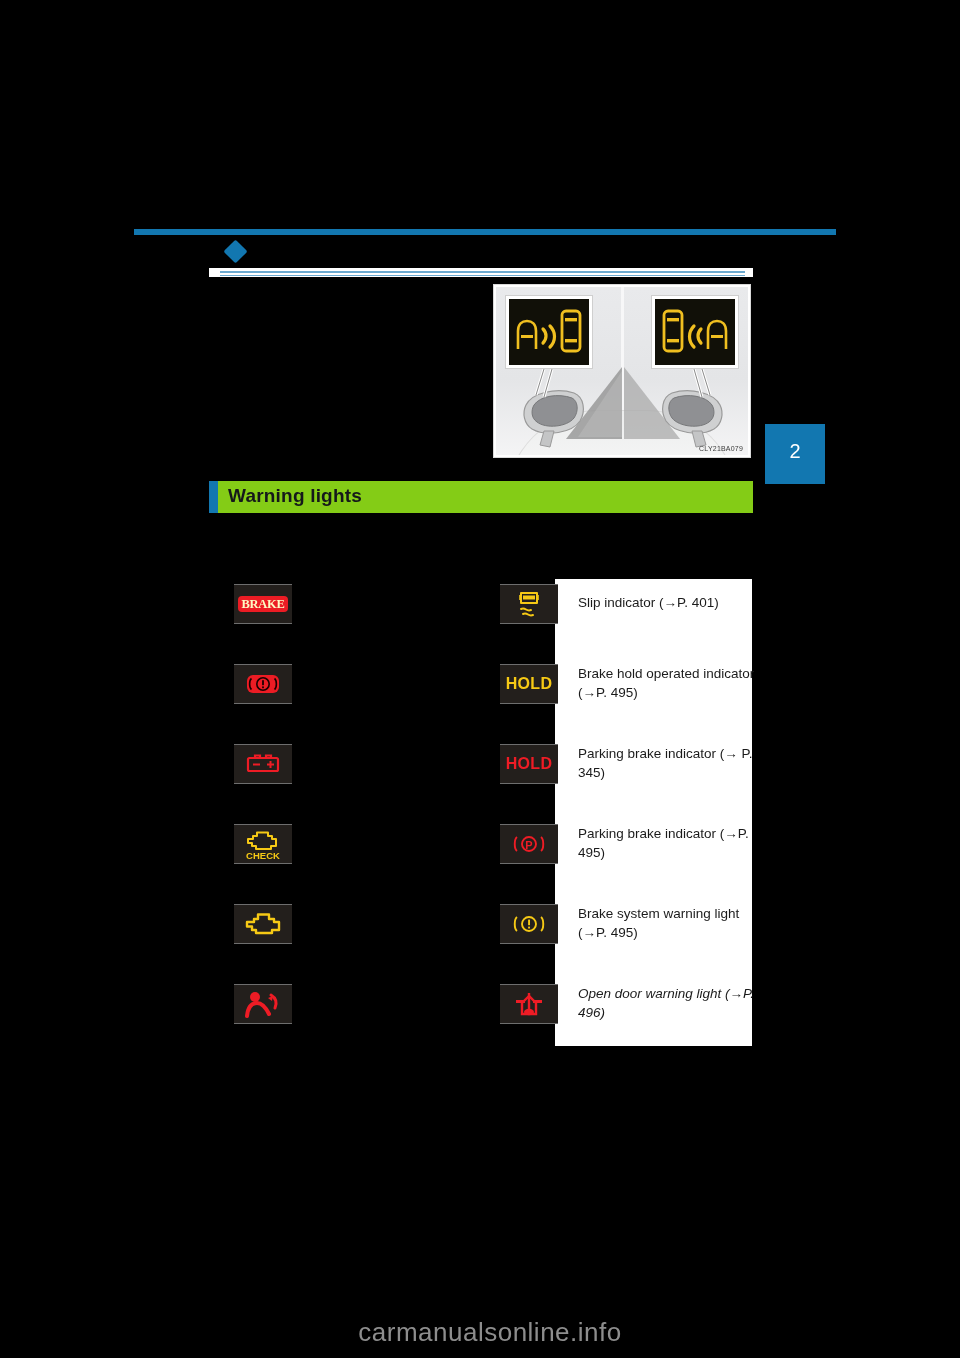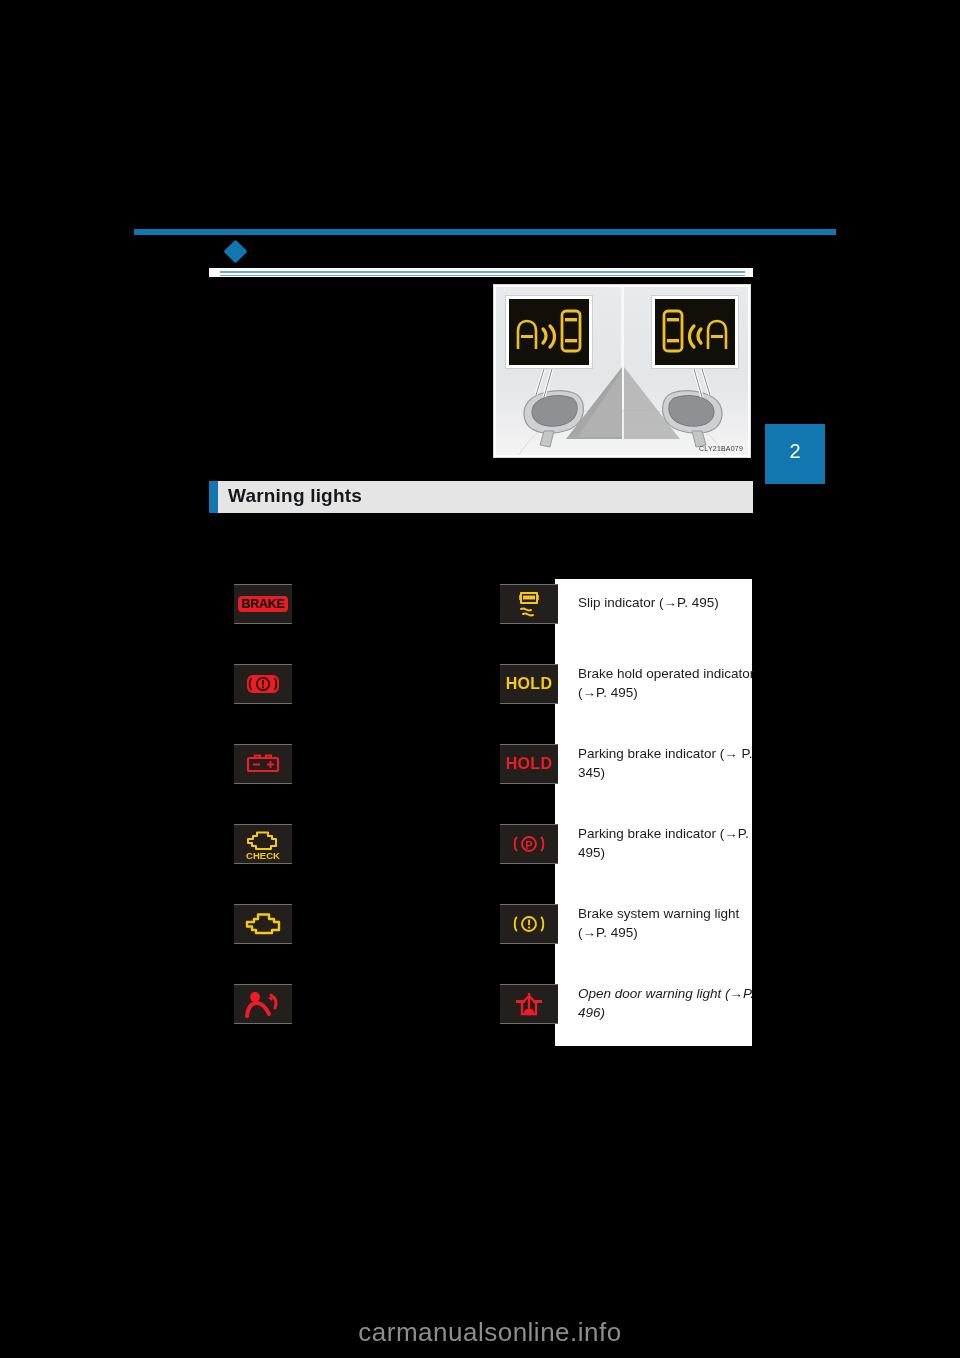--- a/index.html
+++ b/index.html
@@ -54,21 +54,21 @@
   .hood{
     position:absolute;left:50%;bottom:0;width:230px;height:90px;
     transform:translateX(-50%);
     background:linear-gradient(180deg,#eceded,#fbfbfb);
     border-radius:115px 115px 0 0;border:1px solid #dcdcdc;border-bottom:none;
   }
 
   
   .section-bar{
     position:absolute;left:209px;top:481px;width:544px;height:32px;
-    background:#e5e5e5;
+    background:#84cc16;
   }
   .section-bar .accent{
     position:absolute;left:0;top:0;width:9px;height:32px;background:#1277b0;
   }
   .section-bar .title{
     position:absolute;left:19px;top:4px;color:#15181b;
     font-size:19px;font-weight:bold;letter-spacing:.2px;
     font-family:"Liberation Sans",sans-serif;
   }
 
@@ -108,23 +108,23 @@
   .label{
     position:absolute;left:80px;top:0;width:178px;
     color:#1b1b1b;font-size:13.5px;line-height:19px;
     font-family:"Liberation Sans",sans-serif;
   }
   .label.one{top:14px;}
   .label.two{top:5px;}
 
   
   .g-brake-text{
-    background:#ec1c24;color:#000000;font-weight:bold;font-size:12.5px;
+    background:#ec1c24;color:#fef9c3;font-weight:bold;font-size:12.5px;
     padding:1px 4px;border-radius:4px;letter-spacing:-.3px;
-    font-family:Liberation Sans, sans-serif;line-height:14px;
+    font-family:Liberation Serif, serif;line-height:14px;
   }
   .g-word{
     font-weight:bold;font-size:16px;letter-spacing:.3px;
     font-family:"Liberation Sans",sans-serif;
   }
   .y{color:#f6c915;} .r{color:#ee1c25;}
 
   svg{display:block;}
 
   
@@ -324,21 +324,21 @@
             </g>
             <rect x="8" y="6.5" width="12" height="4" fill="#f6c915"></rect>
             <rect x="4.2" y="6" width="2" height="5" fill="#f6c915"></rect>
             <rect x="21.8" y="6" width="2" height="5" fill="#f6c915"></rect>
             <g stroke="#f6c915" stroke-width="2" fill="none" stroke-linecap="round">
               <path d="M6,20 C11,18 11,23 16,21"></path>
               <path d="M8,25 C13,23 13,28 18,26"></path>
             </g>
           </svg>
         </div>
-        <div class="label one">Slip indicator (→P. 495)</div>
+        <div class="label one">Slip indicator (→P. 401)</div>
       </div>
 
       <div class="row r1">
         <div class="icon-cell">
           <span class="g-word y">HOLD</span>
         </div>
         <div class="label two">Brake hold operated indicator (→P. 495)</div>
       </div>
 
       <div class="row r2">

